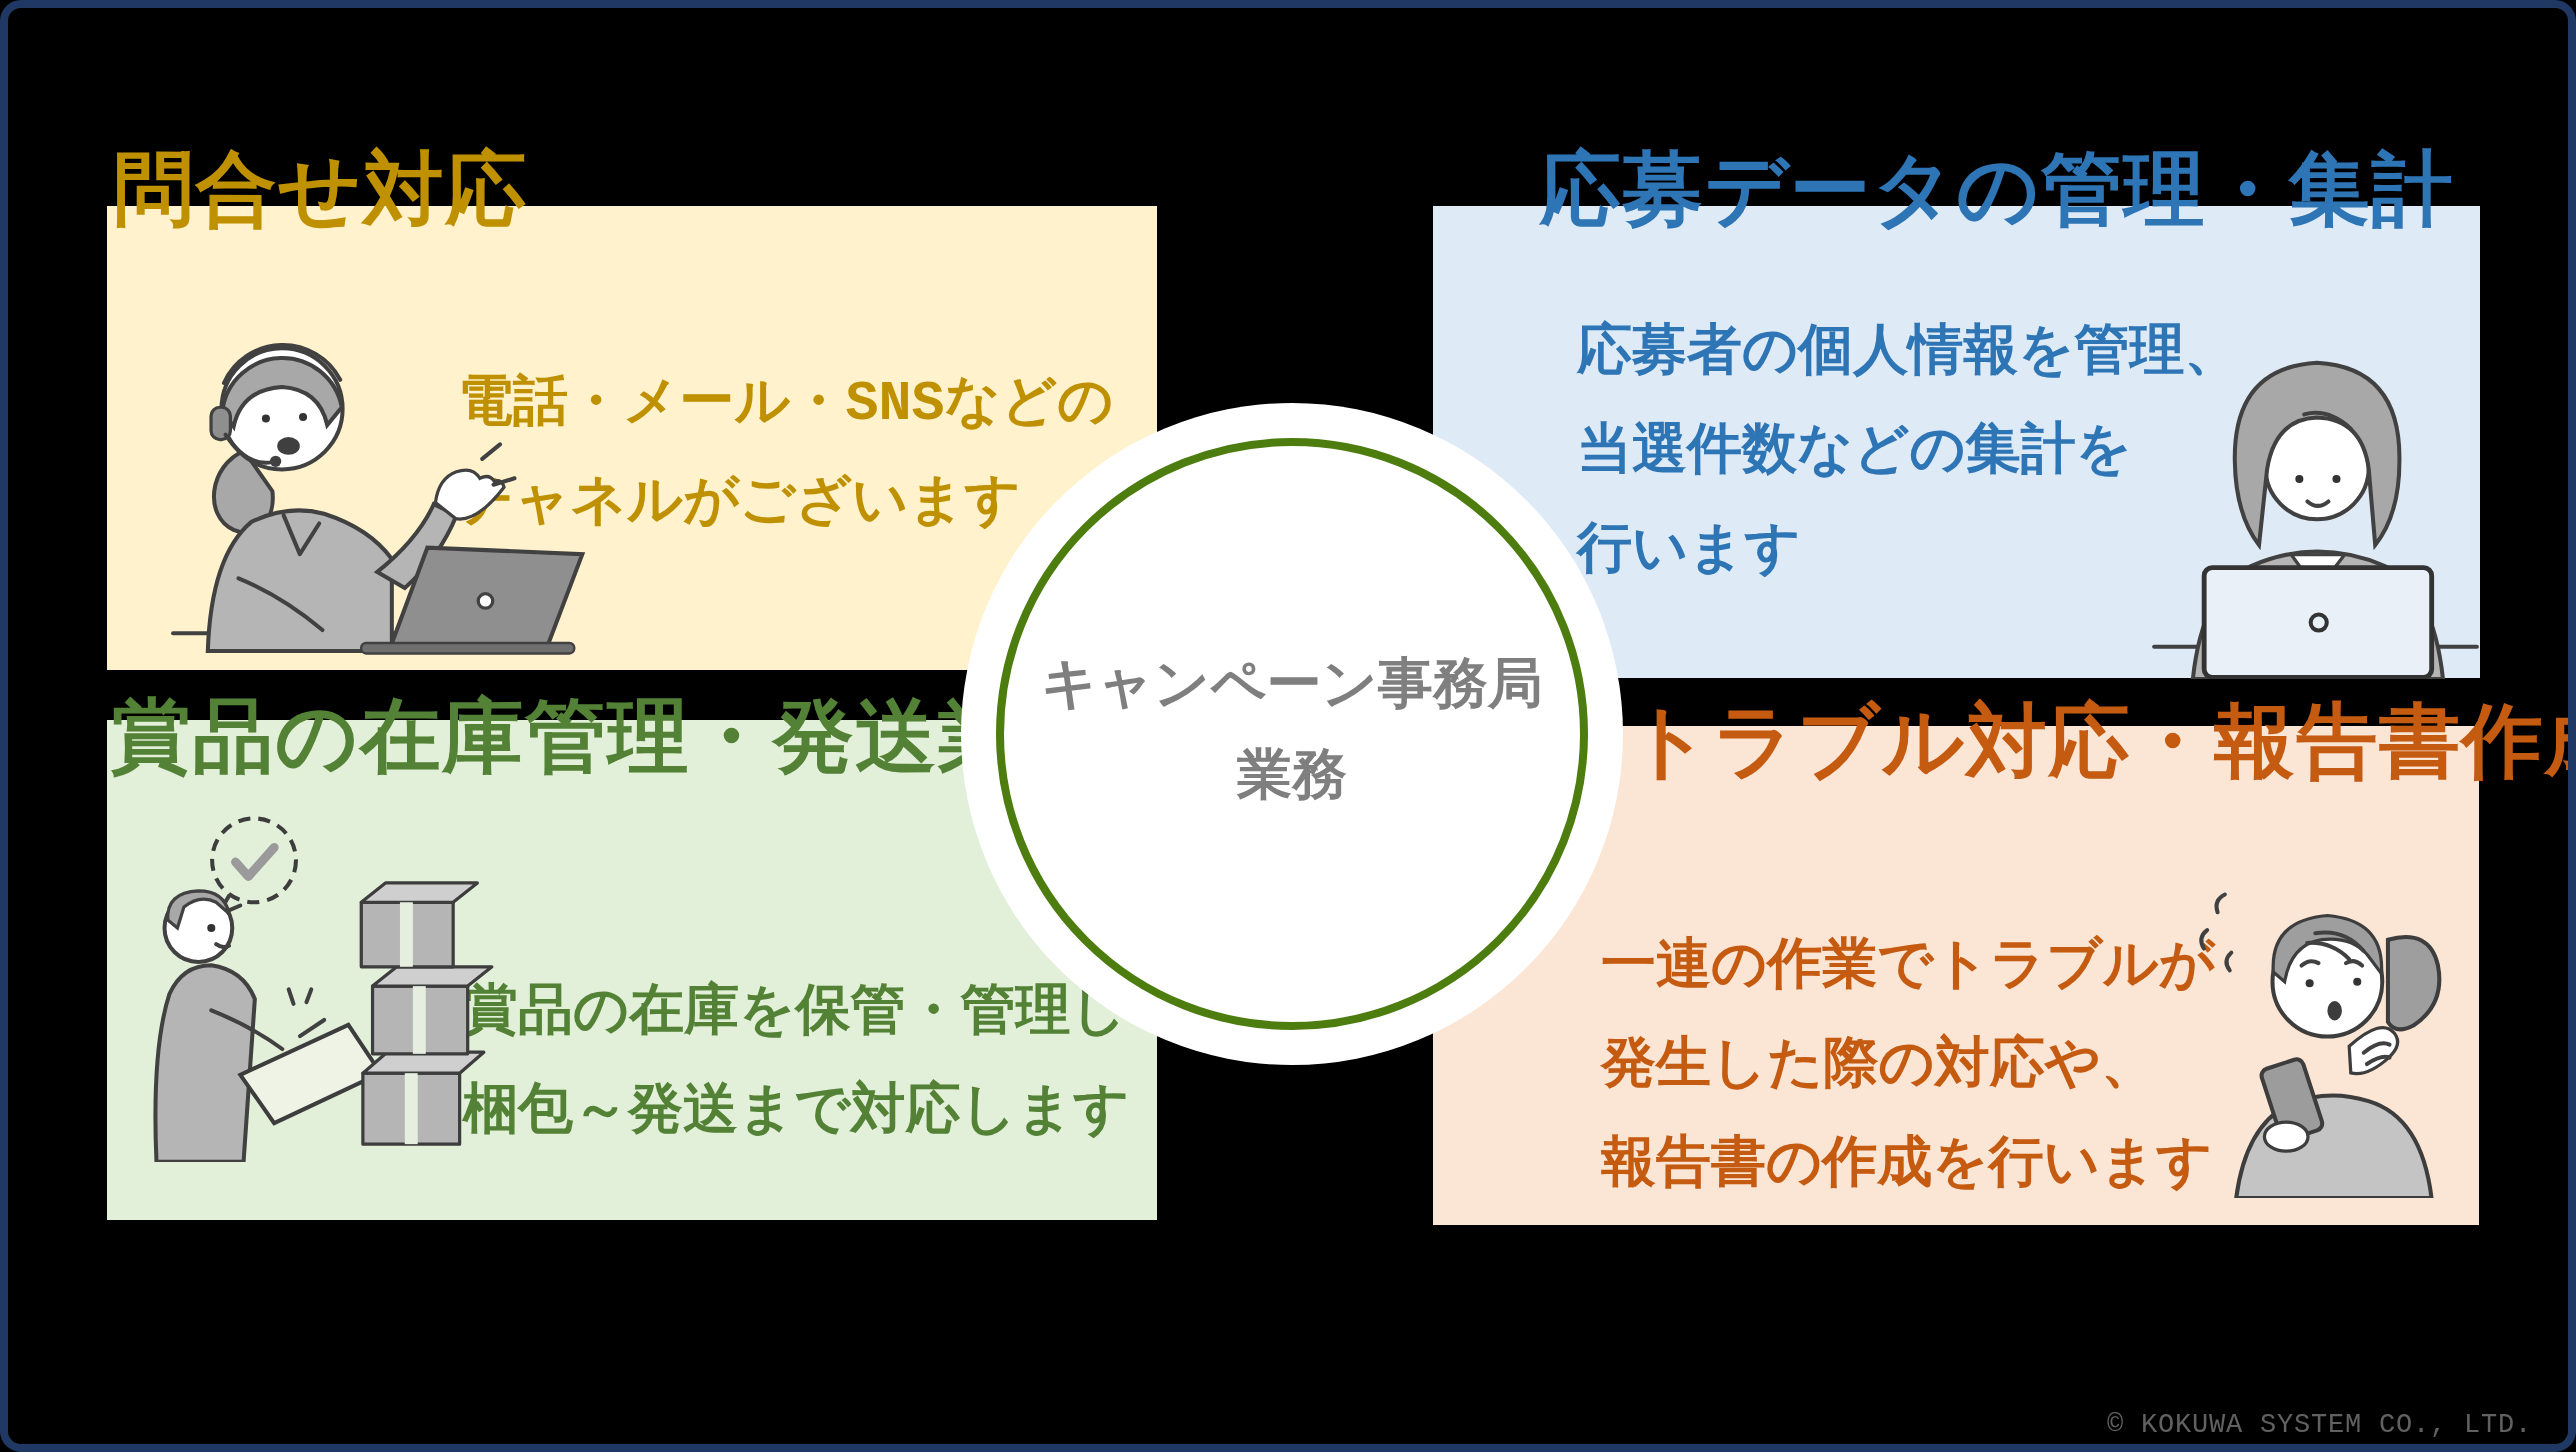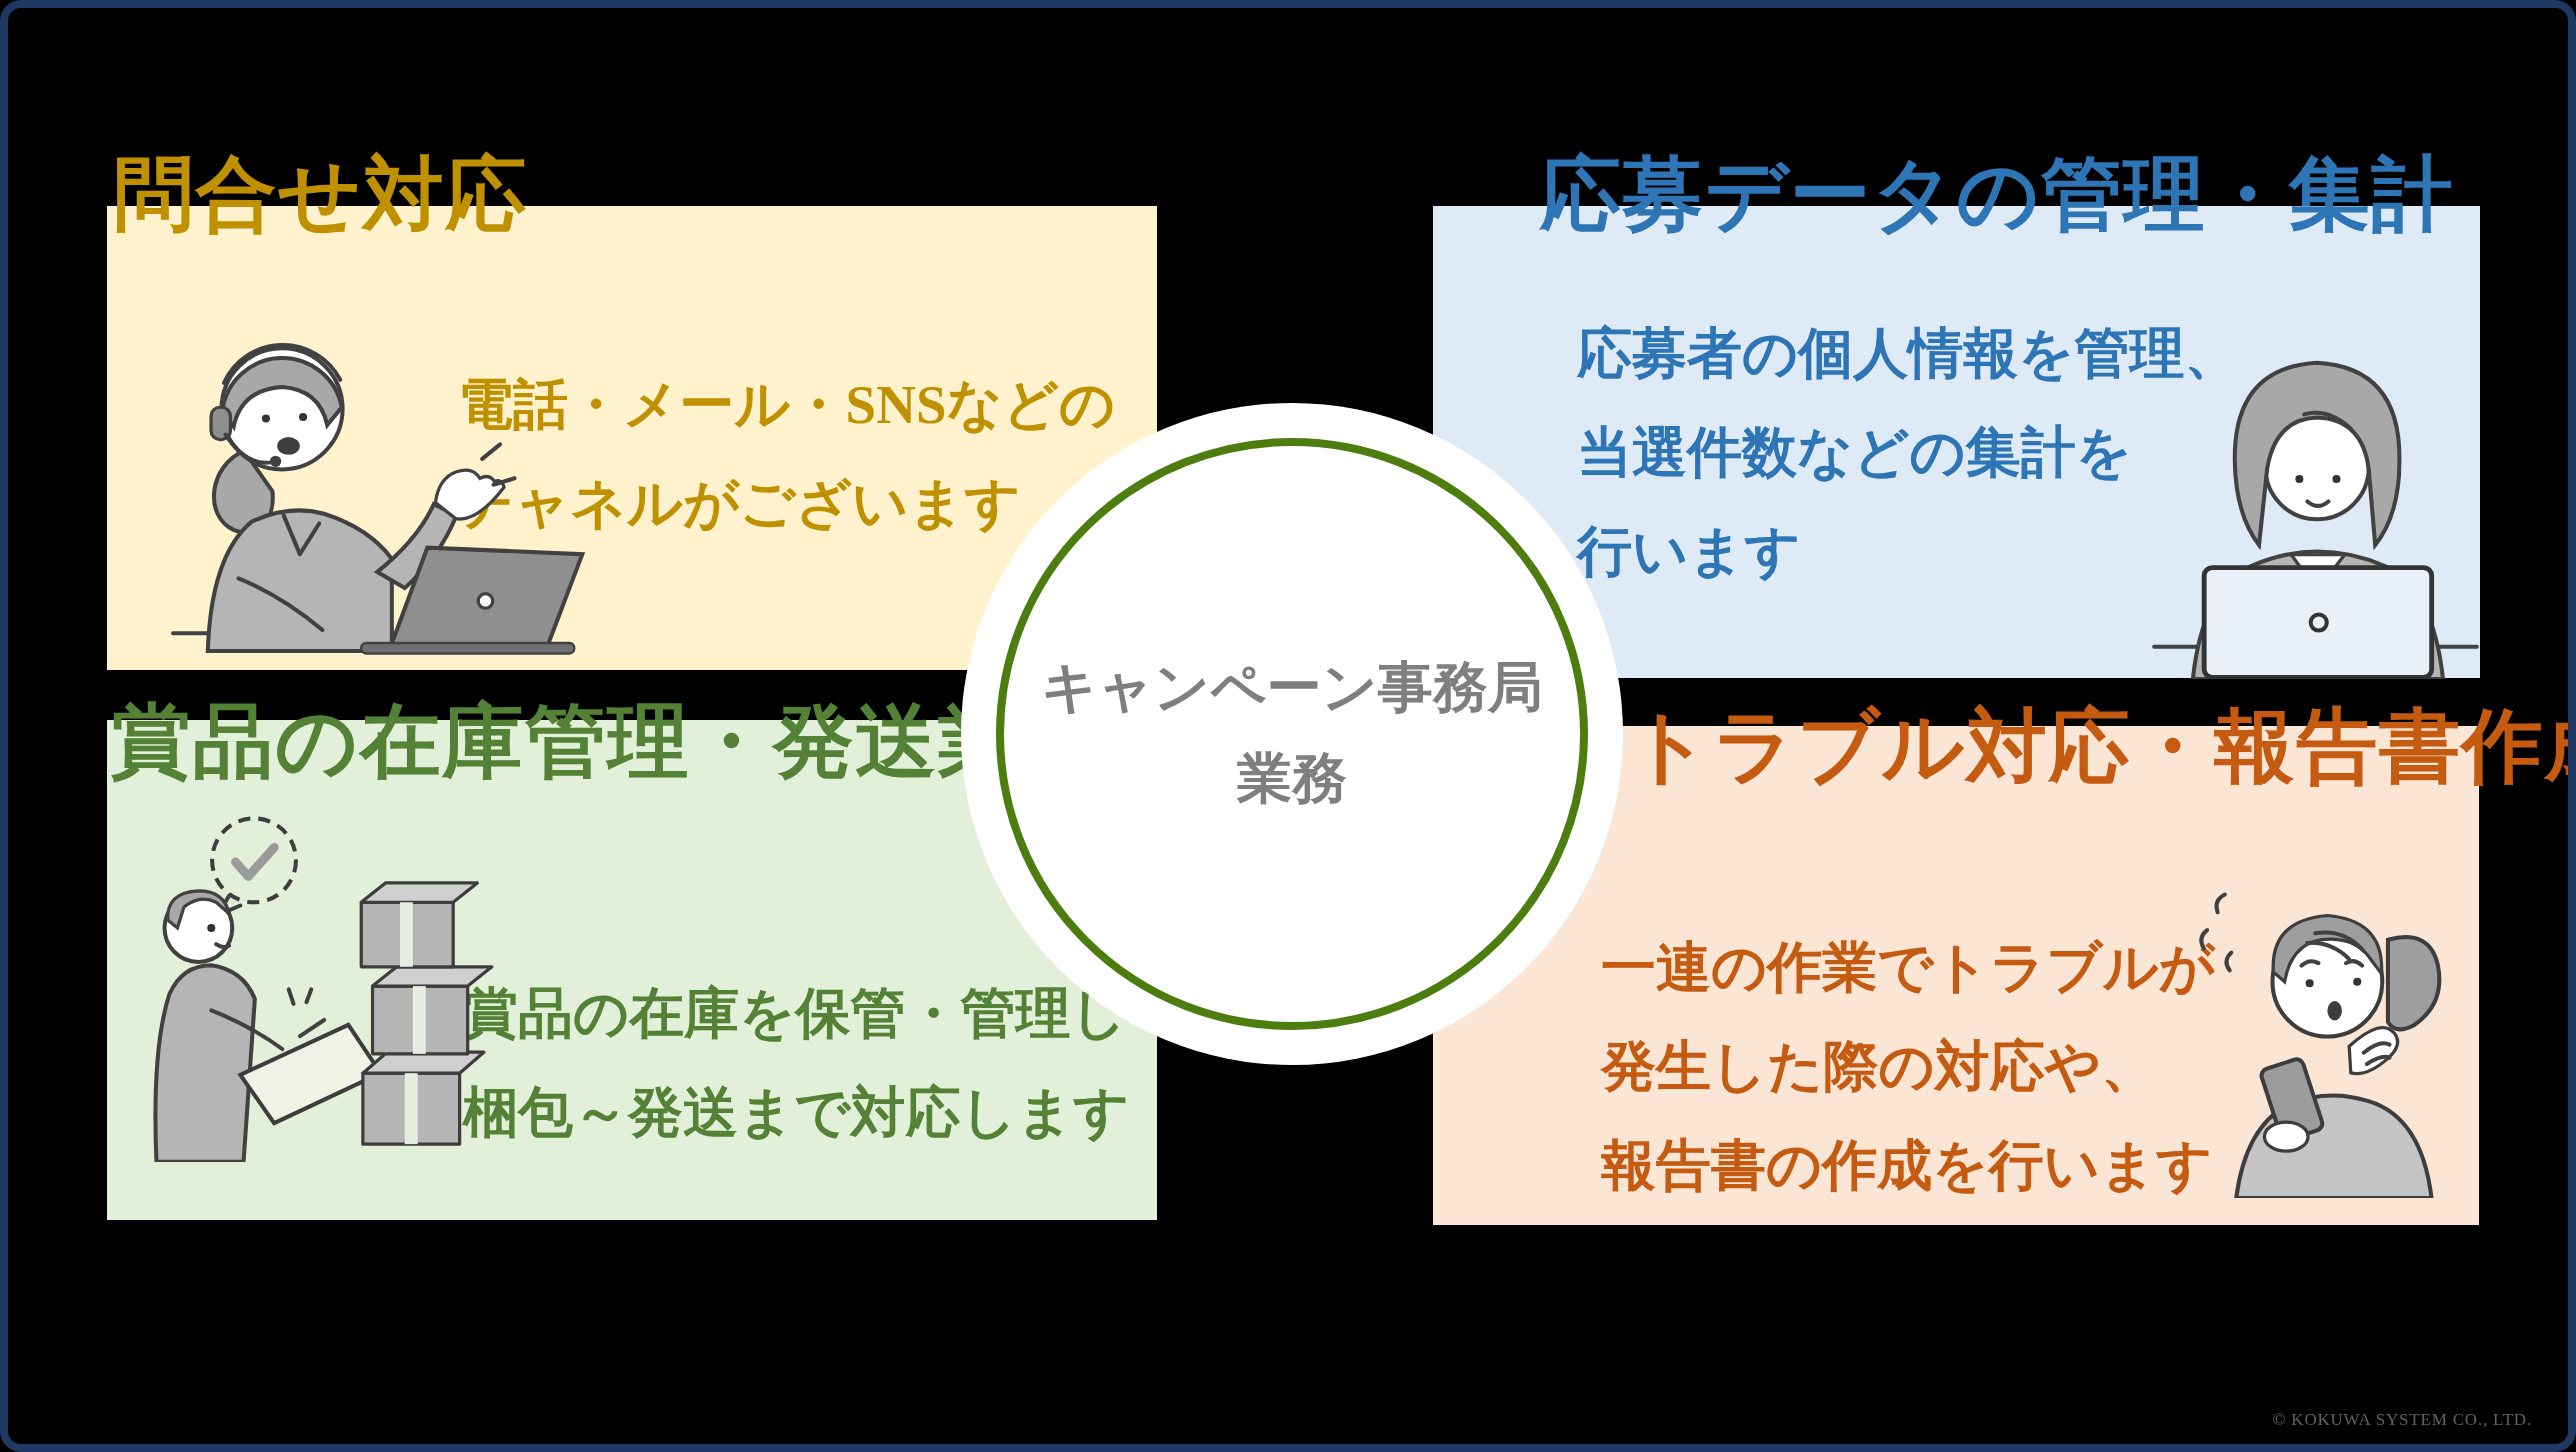--- a/index.html
+++ b/index.html
@@ -1,19 +1,19 @@
 <!DOCTYPE html>
 <html style="font-size:13px"><head>
 <meta charset="utf-8">
 <style>
   html,body{margin:0;padding:0;background:#000;}
   .stage{
     position:relative;width:2576px;height:1452px;background:#000;
     border:8px solid #1f3864;border-radius:21px;box-sizing:border-box;
-    overflow:hidden;font-family:Liberation Serif, serif;
+    overflow:hidden;font-family:Liberation Mono, monospace;
   }
   .box{position:absolute;z-index:1;}
   .box.q1{left:99px;top:198px;width:1050px;height:464px;background:#fff2cc;}
   .box.q2{left:1425px;top:198px;width:1047px;height:472px;background:#deeaf6;}
   .box.q3{left:99px;top:712px;width:1050px;height:500px;background:#e2efd9;}
   .box.q4{left:1425px;top:718px;width:1046px;height:499px;background:#fbe5d5;}
   .quad-title{
     position:absolute;z-index:3;font-size:81px;font-weight:700;line-height:1;
     white-space:nowrap;letter-spacing:1.6px;
   }
@@ -42,21 +42,21 @@
     position:absolute;left:35px;top:35px;right:35px;bottom:35px;
     border:8px solid #4d7c0f;border-radius:50%;box-sizing:border-box;
     display:flex;flex-direction:column;align-items:center;justify-content:center;
   }
   .center-text{
     color:#7f7f7f;font-size:55px;font-weight:600;line-height:1.65;text-align:center;
     white-space:nowrap;
   }
   .copyright{
     position:absolute;z-index:3;right:36px;top:1402px;color:#616161;
-    font-size:17px;font-weight:400;letter-spacing:0.8px;
+    font-size:27px;font-weight:400;letter-spacing:0.8px;
   }
   svg .ln{stroke:#414141;stroke-width:5;fill:none;stroke-linecap:round;stroke-linejoin:round;}
 </style>
 </head>
 <body>
 
 <div class="stage">
 
   <div class="box q1"></div>
   <div class="box q2"></div>

